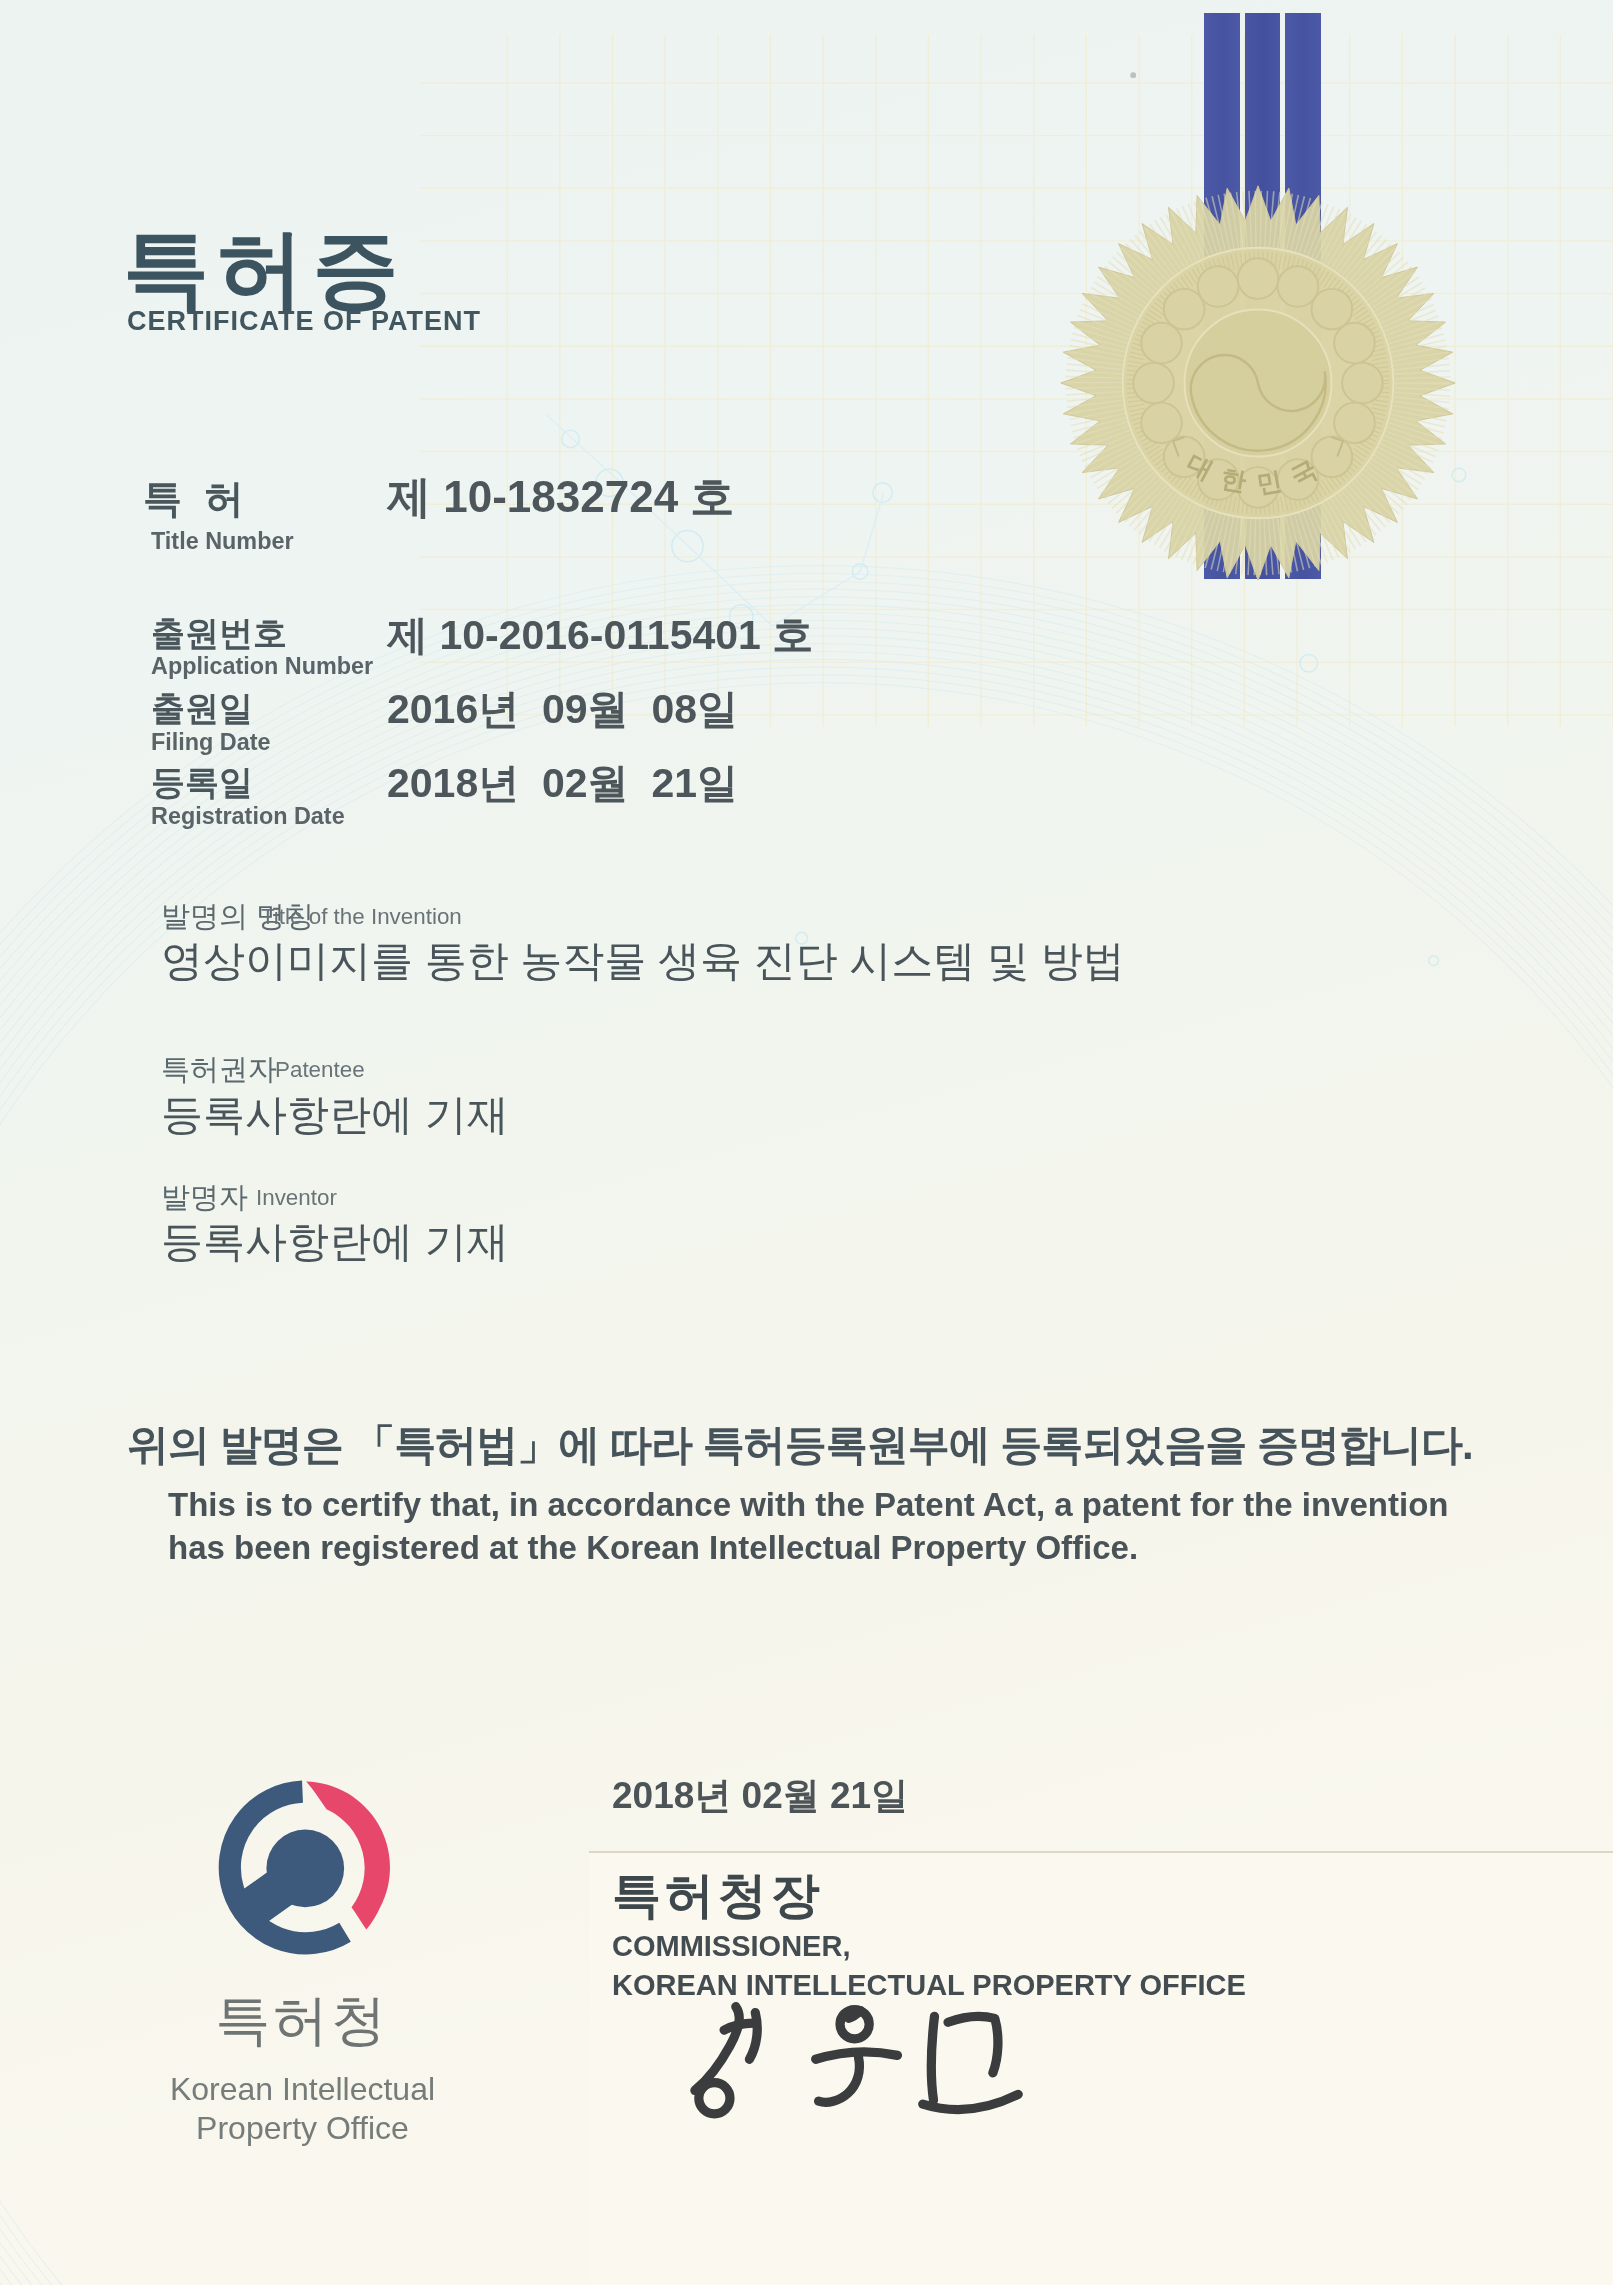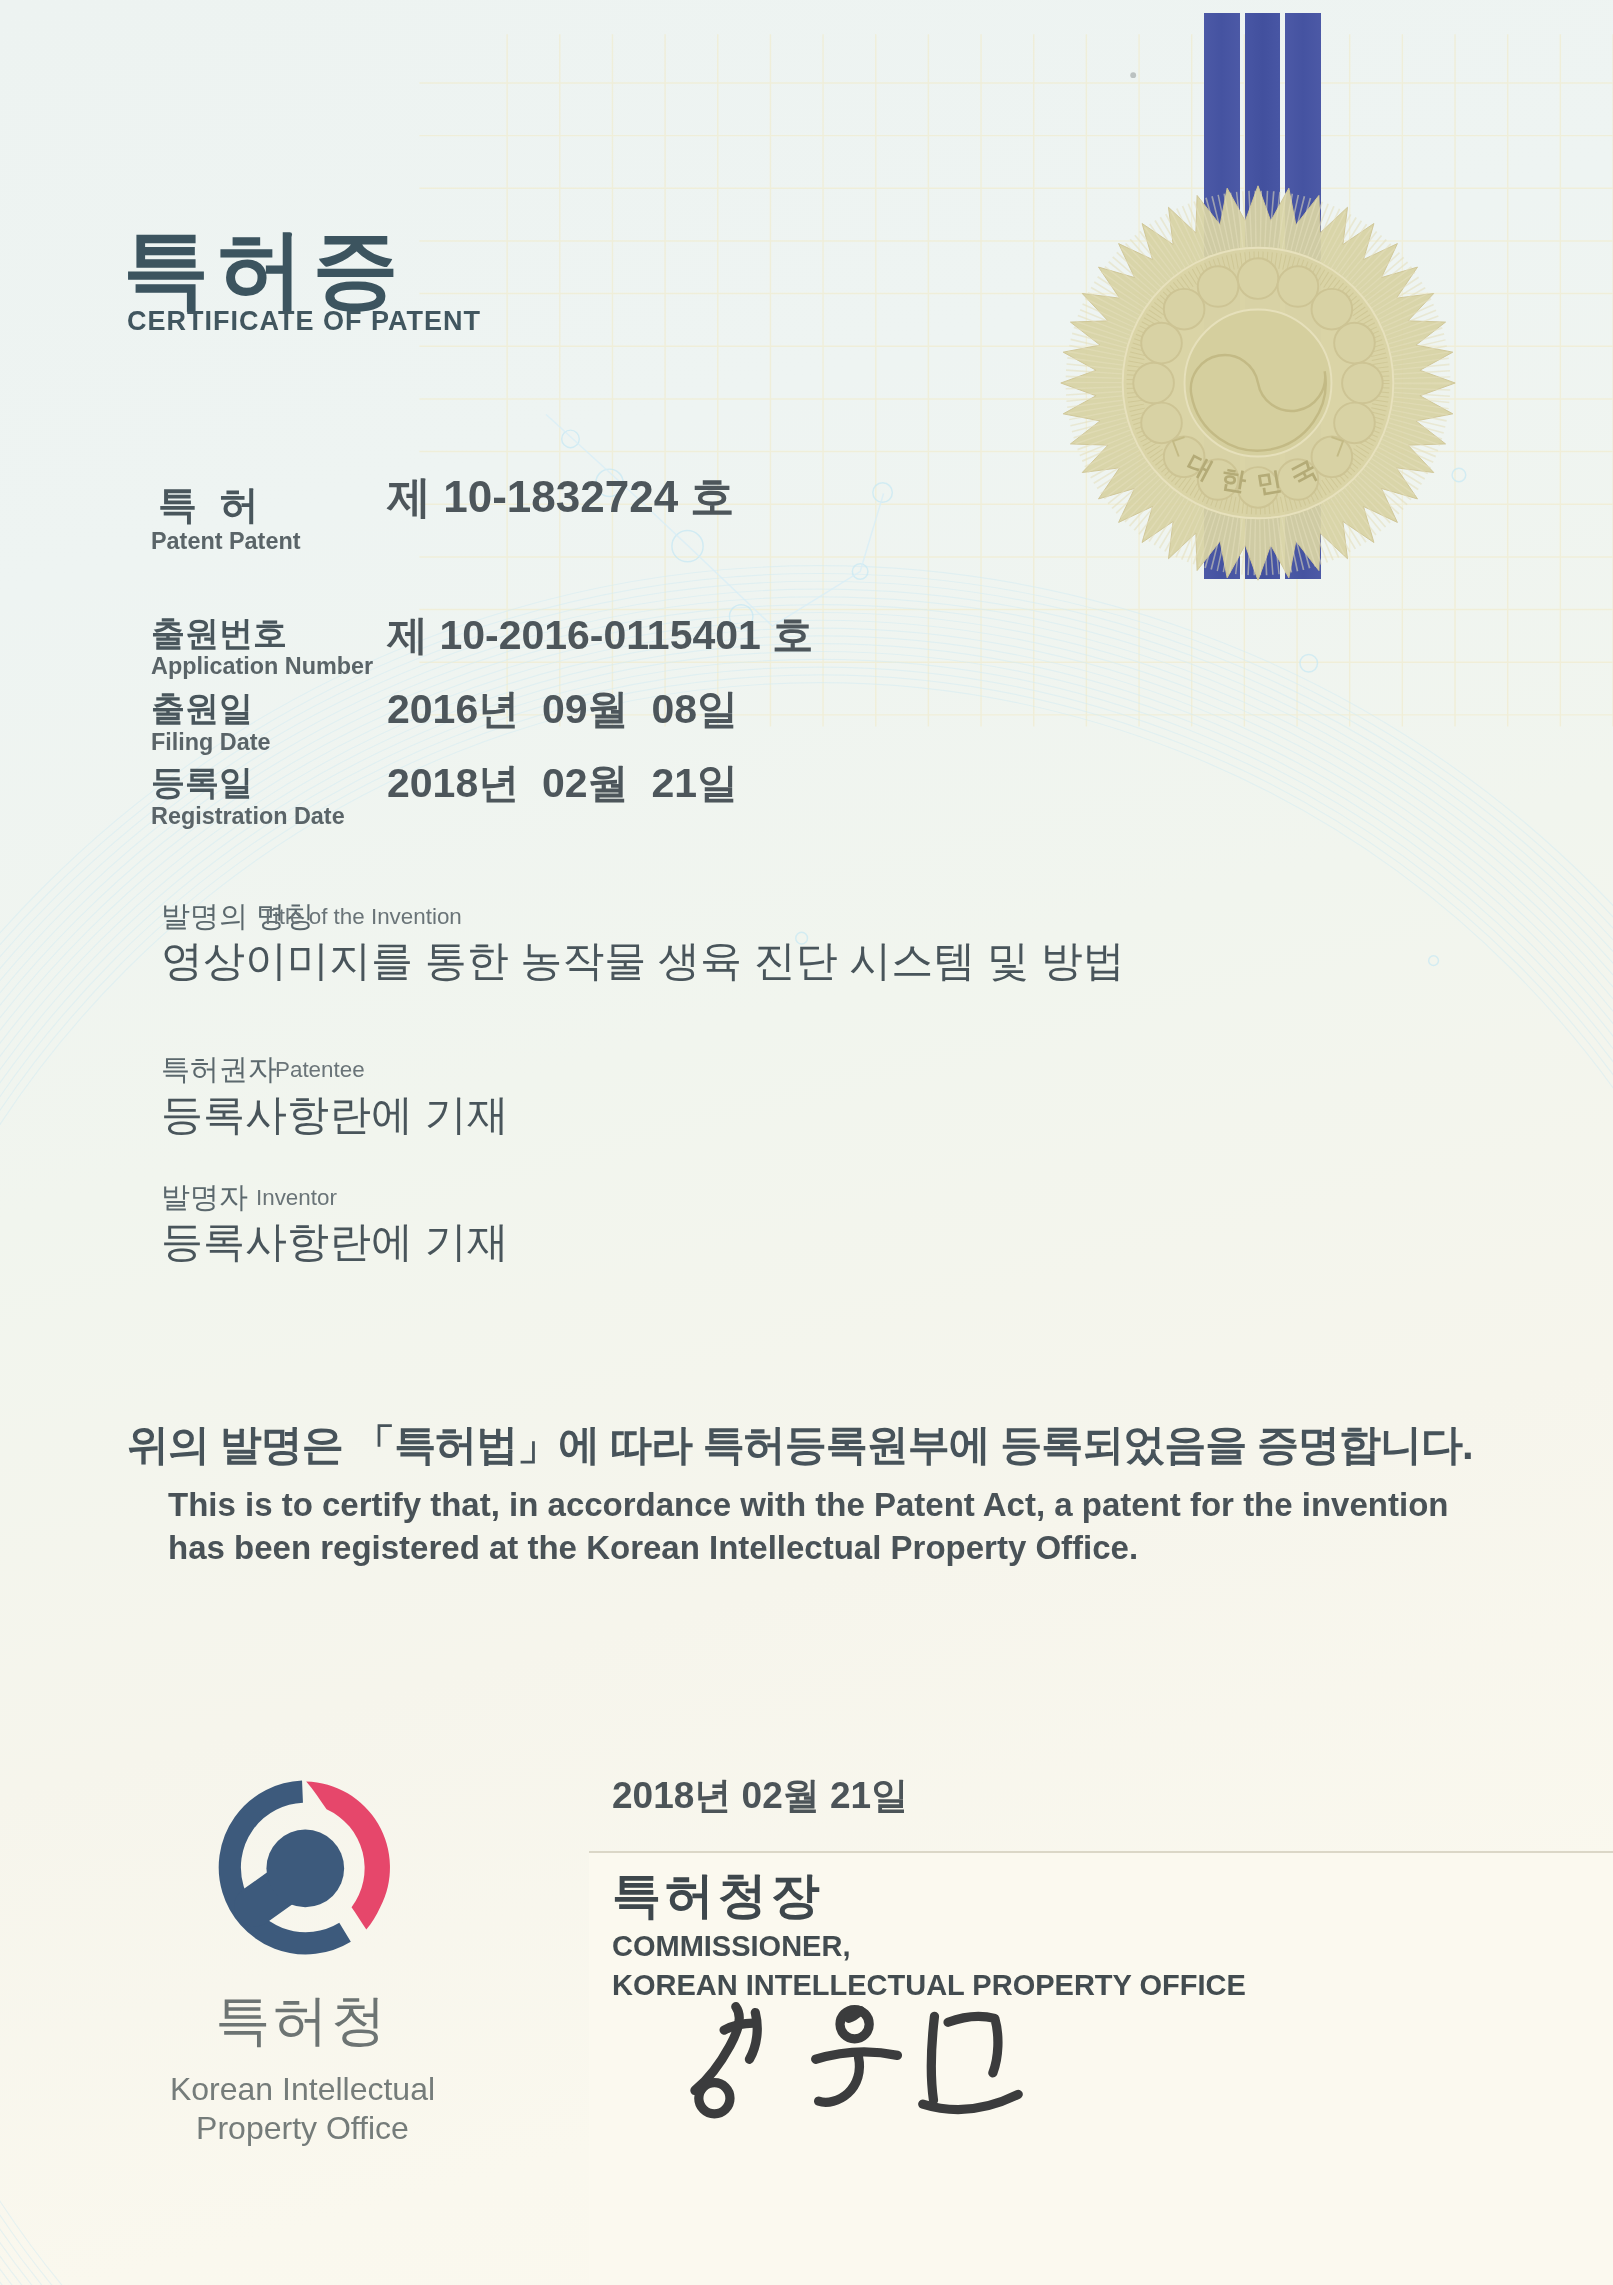--- a/index.html
+++ b/index.html
@@ -11,21 +11,21 @@
   }
   .abs{position:absolute;}
   svg{display:block;}
   
   #title-ko{left:123px;top:211px;font-size:86px;font-weight:700;letter-spacing:8.8px;color:#3c545f;}
   #title-en{left:127px;top:306px;font-size:27px;font-weight:700;letter-spacing:1px;color:#41565f;}
   
   .lko{font-weight:700;color:#49565c;}
   .len{font-weight:600;color:#5a6468;}
   .val{font-weight:700;color:#4d565b;white-space:pre;}
-  #f1-ko{left:158px;top:472px;font-size:39px;letter-spacing:5.9px;margin-top:6px;}
+  #f1-ko{left:143px;top:472px;font-size:39px;letter-spacing:5.9px;}
   #f1-en{left:151px;top:528px;font-size:23.4px;}
   #f1-val{left:387px;top:468px;font-size:44px;}
   #f2-ko{left:151px;top:611px;font-size:34px;}
   #f2-en{left:151px;top:653px;font-size:23.4px;}
   #f2-val{left:387px;top:608px;font-size:41px;}
   #f3-ko{left:151px;top:686px;font-size:34px;}
   #f3-en{left:151px;top:729px;font-size:23.4px;}
   #f3-val{left:387px;top:682px;font-size:41px;text-align:right;}
   #f4-ko{left:151px;top:760px;font-size:34px;}
   #f4-en{left:151px;top:803px;font-size:23.4px;}
@@ -182,21 +182,21 @@
       </defs>
     <text font-size="26" fill="#b4ab77" letter-spacing="14" font-weight="700">
       <textPath href="#medal-arc" startOffset="50%" text-anchor="middle">대한민국</textPath>
     </text>
   </svg>
 
   <div class="abs" id="title-ko">특허증</div>
   <div class="abs" id="title-en">CERTIFICATE OF PATENT</div>
 
   <div class="abs lko" id="f1-ko">특 허</div>
-  <div class="abs len" id="f1-en">Patent Patent</div>
+  <div class="abs len" id="f1-en">Title Number</div>
   <div class="abs val" id="f1-val">제 10-1832724 호</div>
 
   <div class="abs lko" id="f2-ko">출원번호</div>
   <div class="abs len" id="f2-en">Application Number</div>
   <div class="abs val" id="f2-val">제 10-2016-0115401 호</div>
 
   <div class="abs lko" id="f3-ko">출원일</div>
   <div class="abs len" id="f3-en">Filing Date</div>
   <div class="abs val" id="f3-val">2016년  09월  08일</div>
 

